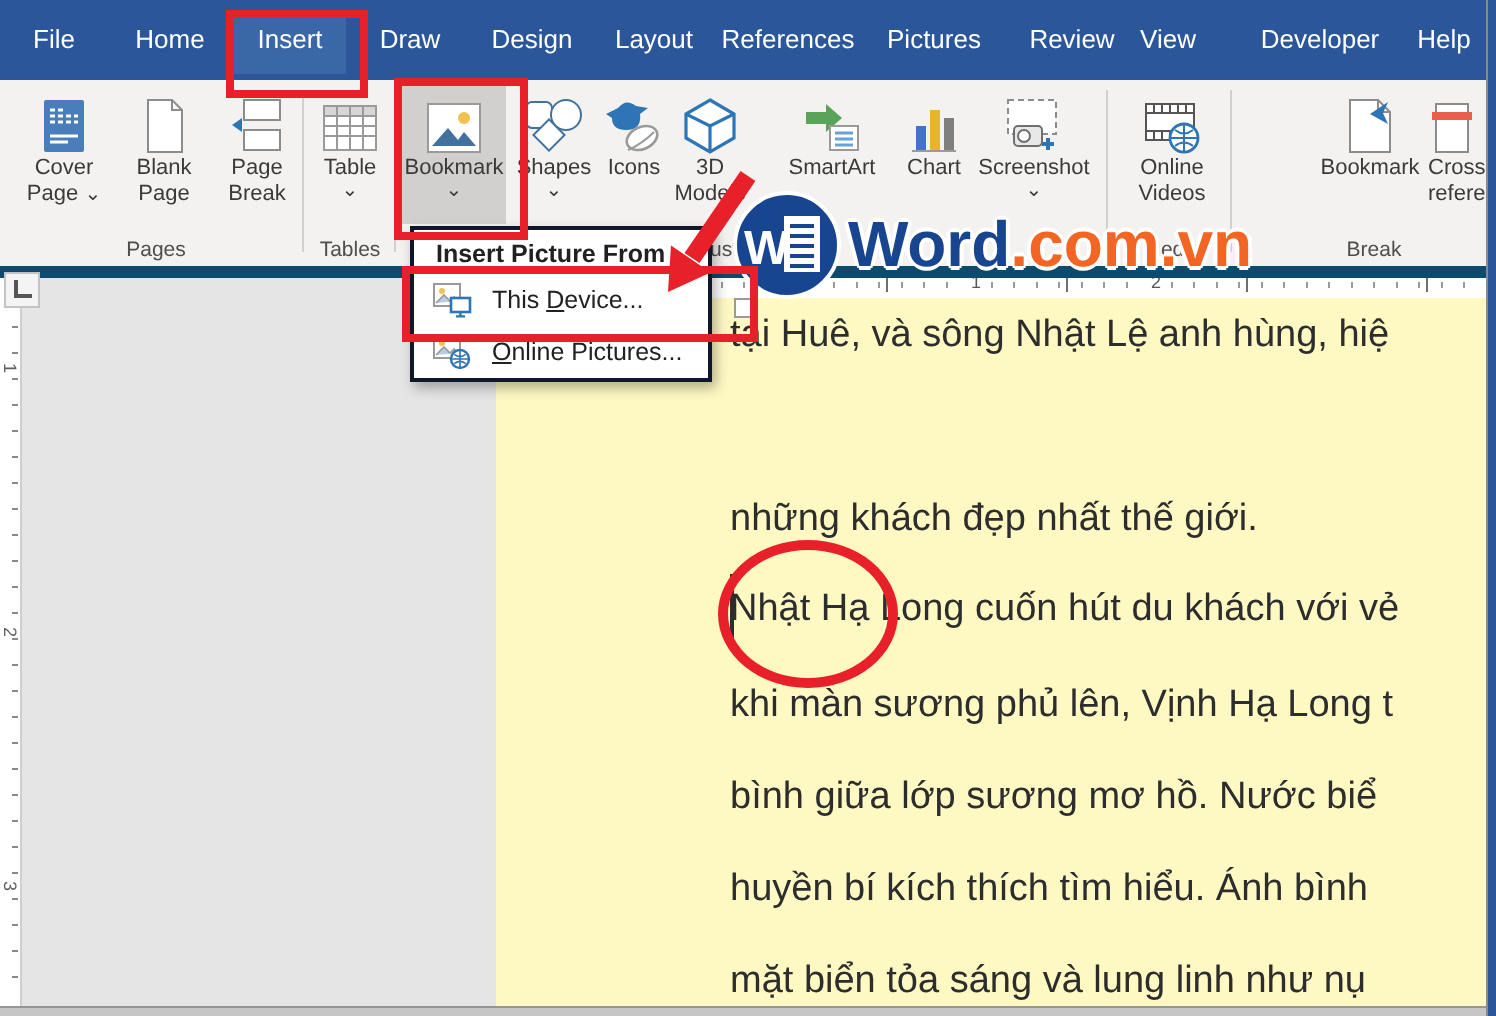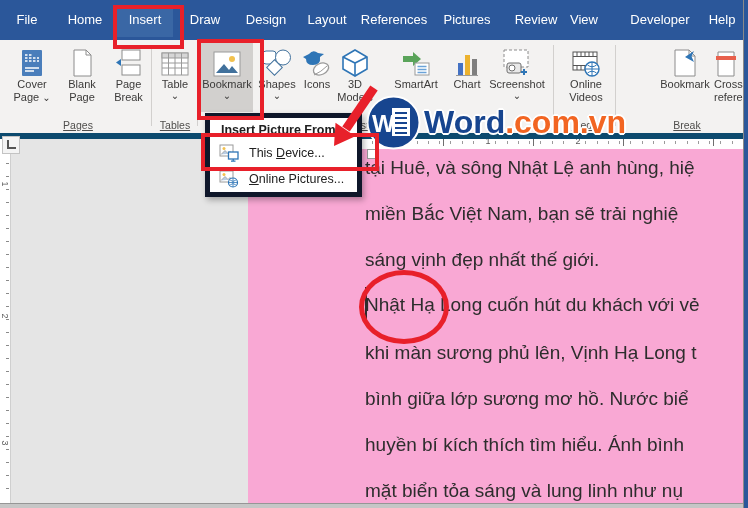--- a/index.html
+++ b/index.html
@@ -13,49 +13,49 @@
   
   .ribbon{position:absolute;left:0;top:40px;width:748px;height:93px;background:#f3f2f1;
           border-bottom:6px solid #0c4a6e;z-index:2;}
   .rbtn{position:absolute;top:2px;height:76px;display:flex;flex-direction:column;align-items:center;
         font-size:11px;color:#3b3a39;text-align:center;cursor:default;}
   .ricon{height:36px;display:flex;align-items:flex-end;justify-content:center;}
   .rrow{line-height:13px;height:13px;white-space:nowrap;}
   .rchev{font-size:10px;line-height:9px;color:#3b3a39;}
   .rbtn-pressed{background:#d2d0ce;}
   .rdiv{position:absolute;top:5px;height:81px;width:1px;background:#d2d0ce;}
-  .rgrouplbl{position:absolute;top:79px;transform:translateX(-50%);font-size:10.5px;color:#4f4e4c;white-space:nowrap;text-decoration:underline;}
+  .rgrouplbl{position:absolute;top:79px;transform:translateX(-50%);font-size:10.5px;color:#4f4e4c;white-space:nowrap;}
   
   .workspace{position:absolute;left:0;top:133px;width:748px;height:370px;background:#e5e5e5;}
   .vruler{position:absolute;left:0;top:133px;width:10px;height:370px;background:#fff;border-right:1px solid #cfcfcf;}
   .vticks{position:absolute;left:6px;top:30px;width:3px;height:330px;
           background:repeating-linear-gradient(to bottom,#8a8a8a 0 1px,transparent 1px 13px);}
   .vnum{position:absolute;left:0px;width:10px;text-align:center;font-size:9px;color:#5f5f5f;transform:rotate(90deg);}
   .corner-box{position:absolute;left:2px;top:136px;width:16px;height:16px;background:#f4f4f4;
               border:1px solid #c3c3c3;z-index:3;}
   .corner-box .lmark{display:block;width:7px;height:7px;margin:3px 0 0 4px;
               border-left:2px solid #555;border-bottom:2px solid #555;}
   .hruler{position:absolute;left:248px;top:135px;width:495px;height:14px;background:#fff;
           background-image:
             repeating-linear-gradient(to right,#9b9b9b 0 1px,transparent 1px 11.25px),
             repeating-linear-gradient(to right,#6f6f6f 0 1px,transparent 1px 90px);
           background-size:100% 3px,100% 7px;background-position:0 6px,15px 4px;background-repeat:repeat-x;}
   .hnum{position:absolute;top:1px;font-size:9px;color:#585858;background:#fff;padding:0 3px;transform:translateX(-50%);}
   .indent-marker{position:absolute;left:367px;top:149px;width:10px;height:8px;background:#fff;border:1px solid #9a9a9a;z-index:4;}
-  .page{position:absolute;left:248px;top:149px;width:495px;height:354px;background:#f9a8d4;overflow:hidden;}
+  .page{position:absolute;left:248px;top:149px;width:495px;height:354px;background:#fef9c3;overflow:hidden;}
   .docline{position:absolute;left:117px;white-space:nowrap;font-size:19px;color:#2d2d2d;line-height:26px;}
   .cursor{position:absolute;left:117px;top:138px;width:1.5px;height:32px;background:#2d2d2d;}
   
   .logo{position:absolute;left:366px;top:95px;z-index:25;display:flex;align-items:center;}
   .logo-text{margin-left:3px;font-size:32px;font-weight:bold;letter-spacing:0px;line-height:55px;
              text-shadow:-2px 0 0 #fff,2px 0 0 #fff,0 -2px 0 #fff,0 2px 0 #fff,-1px -1px 0 #fff,1px 1px 0 #fff,-1px 1px 0 #fff,1px -1px 0 #fff;}
   .logo-blue{color:#17458f;text-align:center;}
   .logo-orange{color:#f26522;}
   
-  .dropdown{position:absolute;left:205px;top:113px;width:147px;background:#fff;border:5px solid #0f172a;
+  .dropdown{position:absolute;left:205px;top:113px;width:147px;background:#fff;border:2px solid #0f172a;
             box-shadow:2px 3px 6px rgba(0,0,0,.3);z-index:30;font-size:12.5px;color:#212121;}
   .dd-header{font-weight:bold;padding:5px 0 3px 11px;white-space:nowrap;}
   .dd-item{display:flex;align-items:center;height:26px;padding-left:9px;cursor:default;}
   .dd-item .dd-ic{width:22px;display:flex;align-items:center;}
   .dd-item .dd-lbl{margin-left:8px;white-space:nowrap;text-align:right;}
   .acc{text-decoration:underline;}
   
   .red-rect{position:absolute;border:4px solid #e8202a;z-index:40;pointer-events:none;}
   .red-circle{position:absolute;left:359px;top:270px;width:80px;height:64px;border:5px solid #e8202a;
               border-radius:50%;z-index:40;pointer-events:none;}
@@ -281,22 +281,21 @@
   </div>
 
 <div class="hruler">
   <span class="hnum" style="left:240px">1</span>
   <span class="hnum" style="left:330px">2</span>
 </div>
 <div class="indent-marker"></div>
 
 <div class="page">
   <span class="docline" style="top:6px">tại Huê, và sông Nhật Lệ anh hùng, hiệ</span>
-  <span class="docline" style="top:52px">miền Bắc Việt Nam, bạn sẽ trải nghiệ</span>
-  <span class="docline" style="top:98px">sáng vịnh đẹp nhất thế giới.</span>
+  <span class="docline" style="top:98px">những khách đẹp nhất thế giới.</span>
   <span class="docline" style="top:143px">Nhật Hạ Long cuốn hút du khách với vẻ</span>
   <span class="docline" style="top:191px">khi màn sương phủ lên, Vịnh Hạ Long t</span>
   <span class="docline" style="top:237px">bình giữa lớp sương mơ hồ. Nước biể</span>
   <span class="docline" style="top:283px">huyền bí kích thích tìm hiểu. Ánh bình</span>
   <span class="docline" style="top:329px">mặt biển tỏa sáng và lung linh như nụ</span>
   <span class="cursor"></span>
 </div>
 
 <div class="logo">
   <svg width="55" height="55" viewBox="0 0 55 55">

